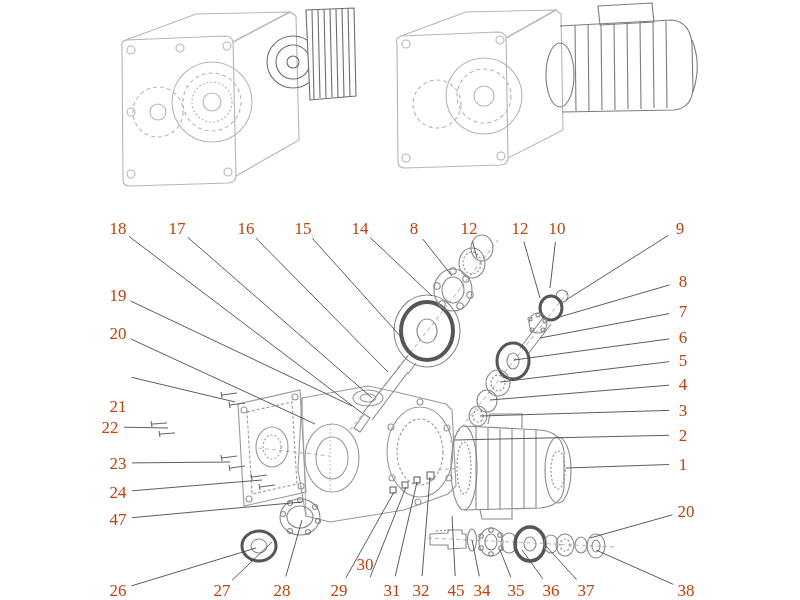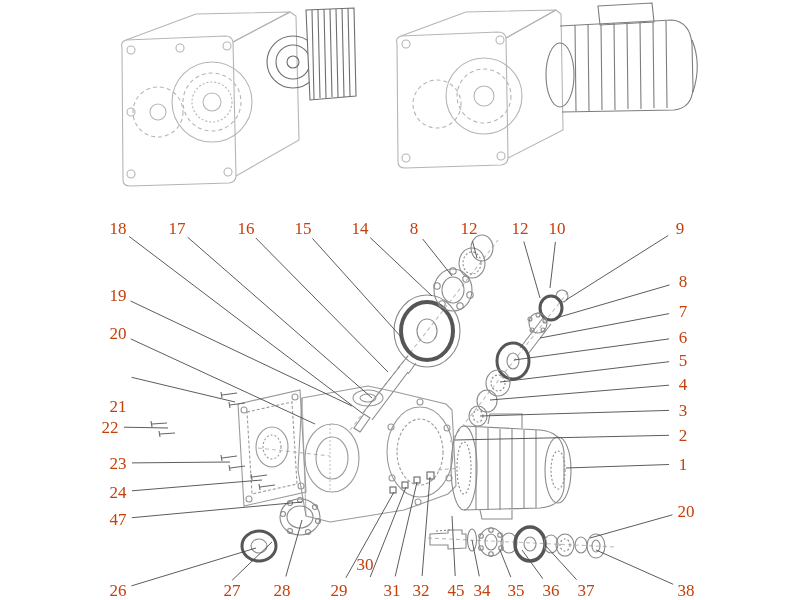--- a/index.html
+++ b/index.html
@@ -284,21 +284,21 @@
       <div class="callout" style="left: 683px; top: 464px;">1</div>
       <div class="callout" style="left: 686px; top: 511px;">20</div>
       <div class="callout" style="left: 118px; top: 295px;">19</div>
       <div class="callout" style="left: 118px; top: 333px;">20</div>
       <div class="callout" style="left: 118px; top: 374px; margin-top: 32px;">21</div>
       <div class="callout" style="left: 110px; top: 427px;">22</div>
       <div class="callout" style="left: 118px; top: 463px;">23</div>
       <div class="callout" style="left: 118px; top: 492px;">24</div>
       <div class="callout" style="left: 118px; top: 519px;">47</div>
       <div class="callout" style="left: 118px; top: 590px;">26</div>
-      <div class="callout" style="left: 232px; top: 590px;">27</div>
+      <div class="callout" style="left: 222px; top: 590px;">27</div>
       <div class="callout" style="left: 282px; top: 590px;">28</div>
       <div class="callout" style="left: 339px; top: 590px;">29</div>
       <div class="callout" style="left: 365px; top: 564px;">30</div>
       <div class="callout" style="left: 392px; top: 590px;">31</div>
       <div class="callout" style="left: 421px; top: 590px;">32</div>
       <div class="callout" style="left: 456px; top: 590px;">45</div>
       <div class="callout" style="left: 482px; top: 590px;">34</div>
       <div class="callout" style="left: 516px; top: 590px;">35</div>
       <div class="callout" style="left: 551px; top: 590px;">36</div>
       <div class="callout" style="left: 586px; top: 590px;">37</div>

